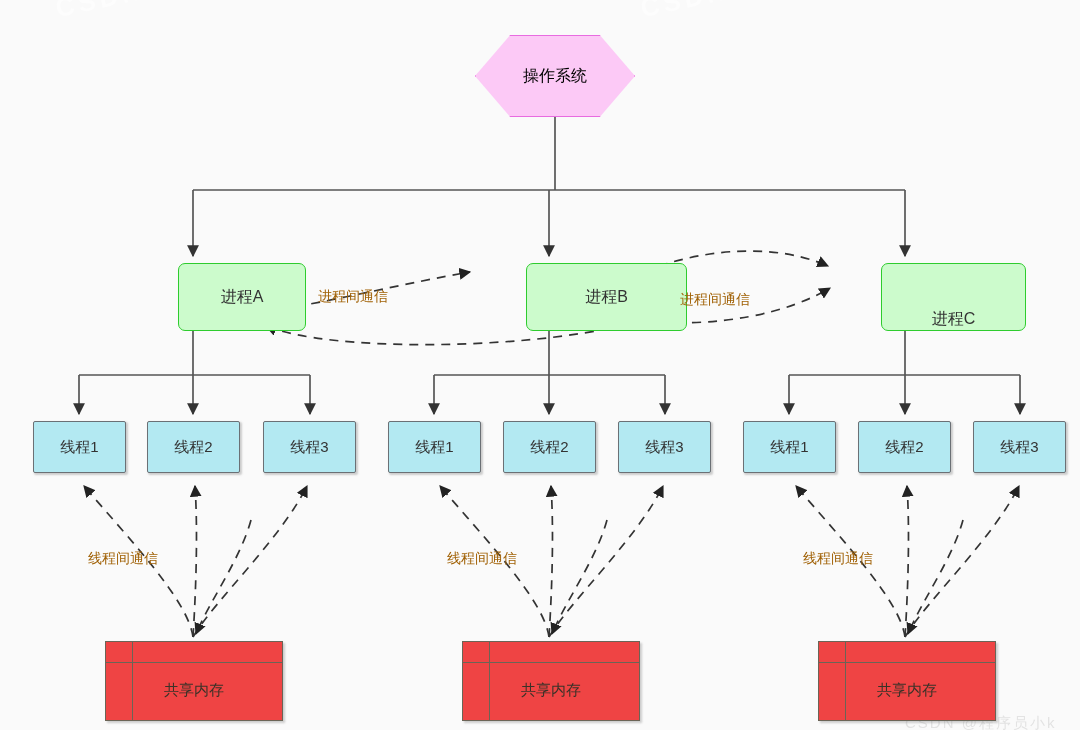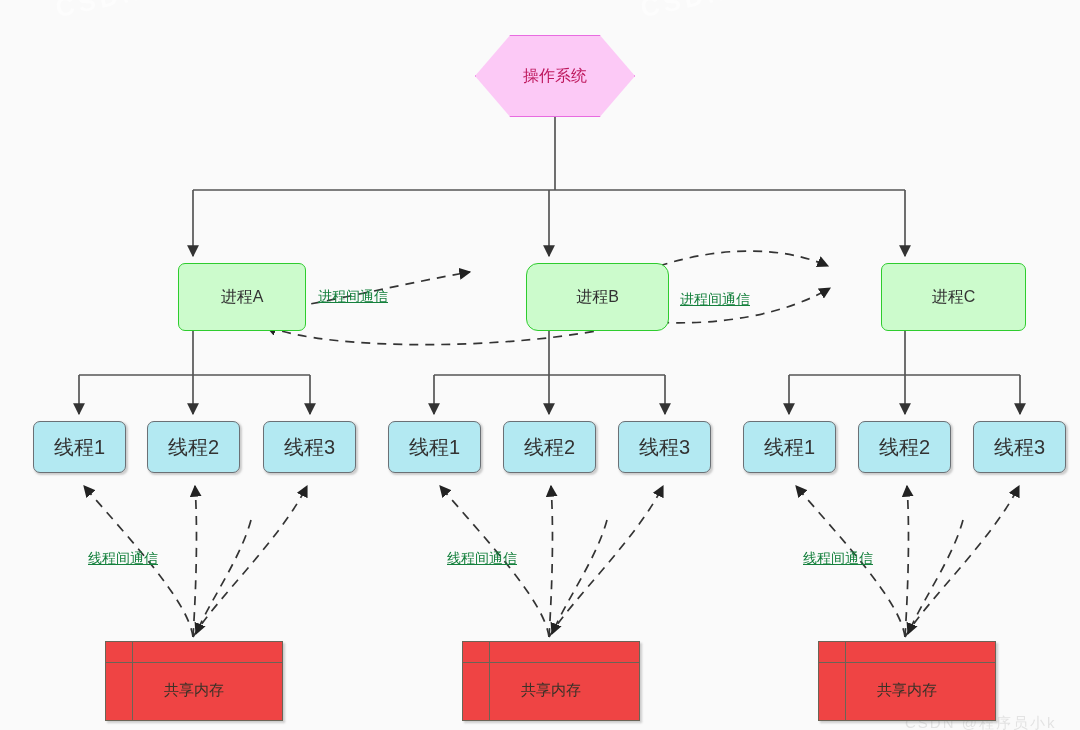--- a/index.html
+++ b/index.html
@@ -14,50 +14,49 @@
 
   .node{position:absolute;box-sizing:border-box;display:flex;
         align-items:center;justify-content:center;text-align:center;}
   .node span{pointer-events:none;}
 
   
   .os-hex{
     width:160px;height:82px;left:475px;top:35px;
     background:#fcc9f6;border:1.6px solid #e86be0;
     clip-path:polygon(22% 0%,78% 0%,100% 50%,78% 100%,22% 100%,0% 50%);
-    color:#be185d;font-size:16px;
+    color:#000000;font-size:16px;
   }
   
   .proc{
     background:#ccfbcc;border:1.8px solid #2ecc2e;border-radius:7px;
     color:#333;font-size:16px;height:68px;margin-left:48px;
   }
   
   .thread{
-    background:#b3e9f2;border:1.6px solid #6b7075;border-radius:7px;
-    color:#333;font-size:20px;height:52px;width:93px;
+    background:#b3e9f2;border:1.6px solid #6b7075;border-radius:2px;
+    color:#333;font-size:15px;height:52px;width:93px;
     box-shadow:1.5px 1.5px 2px rgba(120,120,120,.35);
   }
   
   .shm{
     background:#ef4444;border:1.6px solid #6b6456;
     height:80px;width:178px;color:#3a3228;font-size:15px;
     box-shadow:2px 2px 2px rgba(120,120,120,.35);
   }
   .shm .band{position:absolute;left:0;right:0;top:0;height:20px;
     border-bottom:1.6px solid #6b6456;}
   .shm .col{position:absolute;left:26px;top:0;bottom:0;width:0;
     border-left:1.6px solid #6b6456;}
   .shm span{position:relative;z-index:2;padding-top:18px;}
 
   
   .edge-label{
-    position:absolute;color:#15803d;font-size:14px;white-space:nowrap;
+    position:absolute;color:#a16207;font-size:14px;white-space:nowrap;
     background:transparent;
-    text-decoration:underline;
   }
   .watermark{
     position:absolute;color:rgba(255,255,255,.55);font-size:26px;
     font-weight:700;letter-spacing:4px;pointer-events:none;
     transform:rotate(-12deg);user-select:none;
   }
   .watermark.bottom{color:rgba(120,120,120,.18);transform:none;font-size:15px;
     letter-spacing:2px;font-weight:400;}
 </style>
 </head>
@@ -133,24 +132,24 @@
   <div class="watermark" style="left:640px;top:-16px;">CSDN</div>
   <div class="watermark bottom" style="left:905px;top:714px;">CSDN @程序员小k</div>
 
   <div class="node os-hex">
     <span>操作系统</span>
   </div>
 
   <div class="node proc" style="left:130px;top:263px;width:128px;">
     <span>进程A</span>
   </div>
-  <div class="node proc" style="left:478px;top:263px;width:143px;border-radius:12px;">
+  <div class="node proc" style="left:478px;top:263px;width:161px;">
     <span>进程B</span>
   </div>
-  <div class="node proc" style="left:833px;top:263px;width:145px;">
+  <div class="node proc" style="left:833px;top:263px;width:145px;align-items:flex-end;">
     <span>进程C</span>
   </div>
 
   <div class="edge-label" style="left:318px;top:288px;">进程间通信</div>
   <div class="edge-label" style="left:680px;top:291px;">进程间通信</div>
 
   <div class="node thread" style="left:33px;top:421px;">
     <span>线程1</span>
   </div>
   <div class="node thread" style="left:147px;top:421px;">

